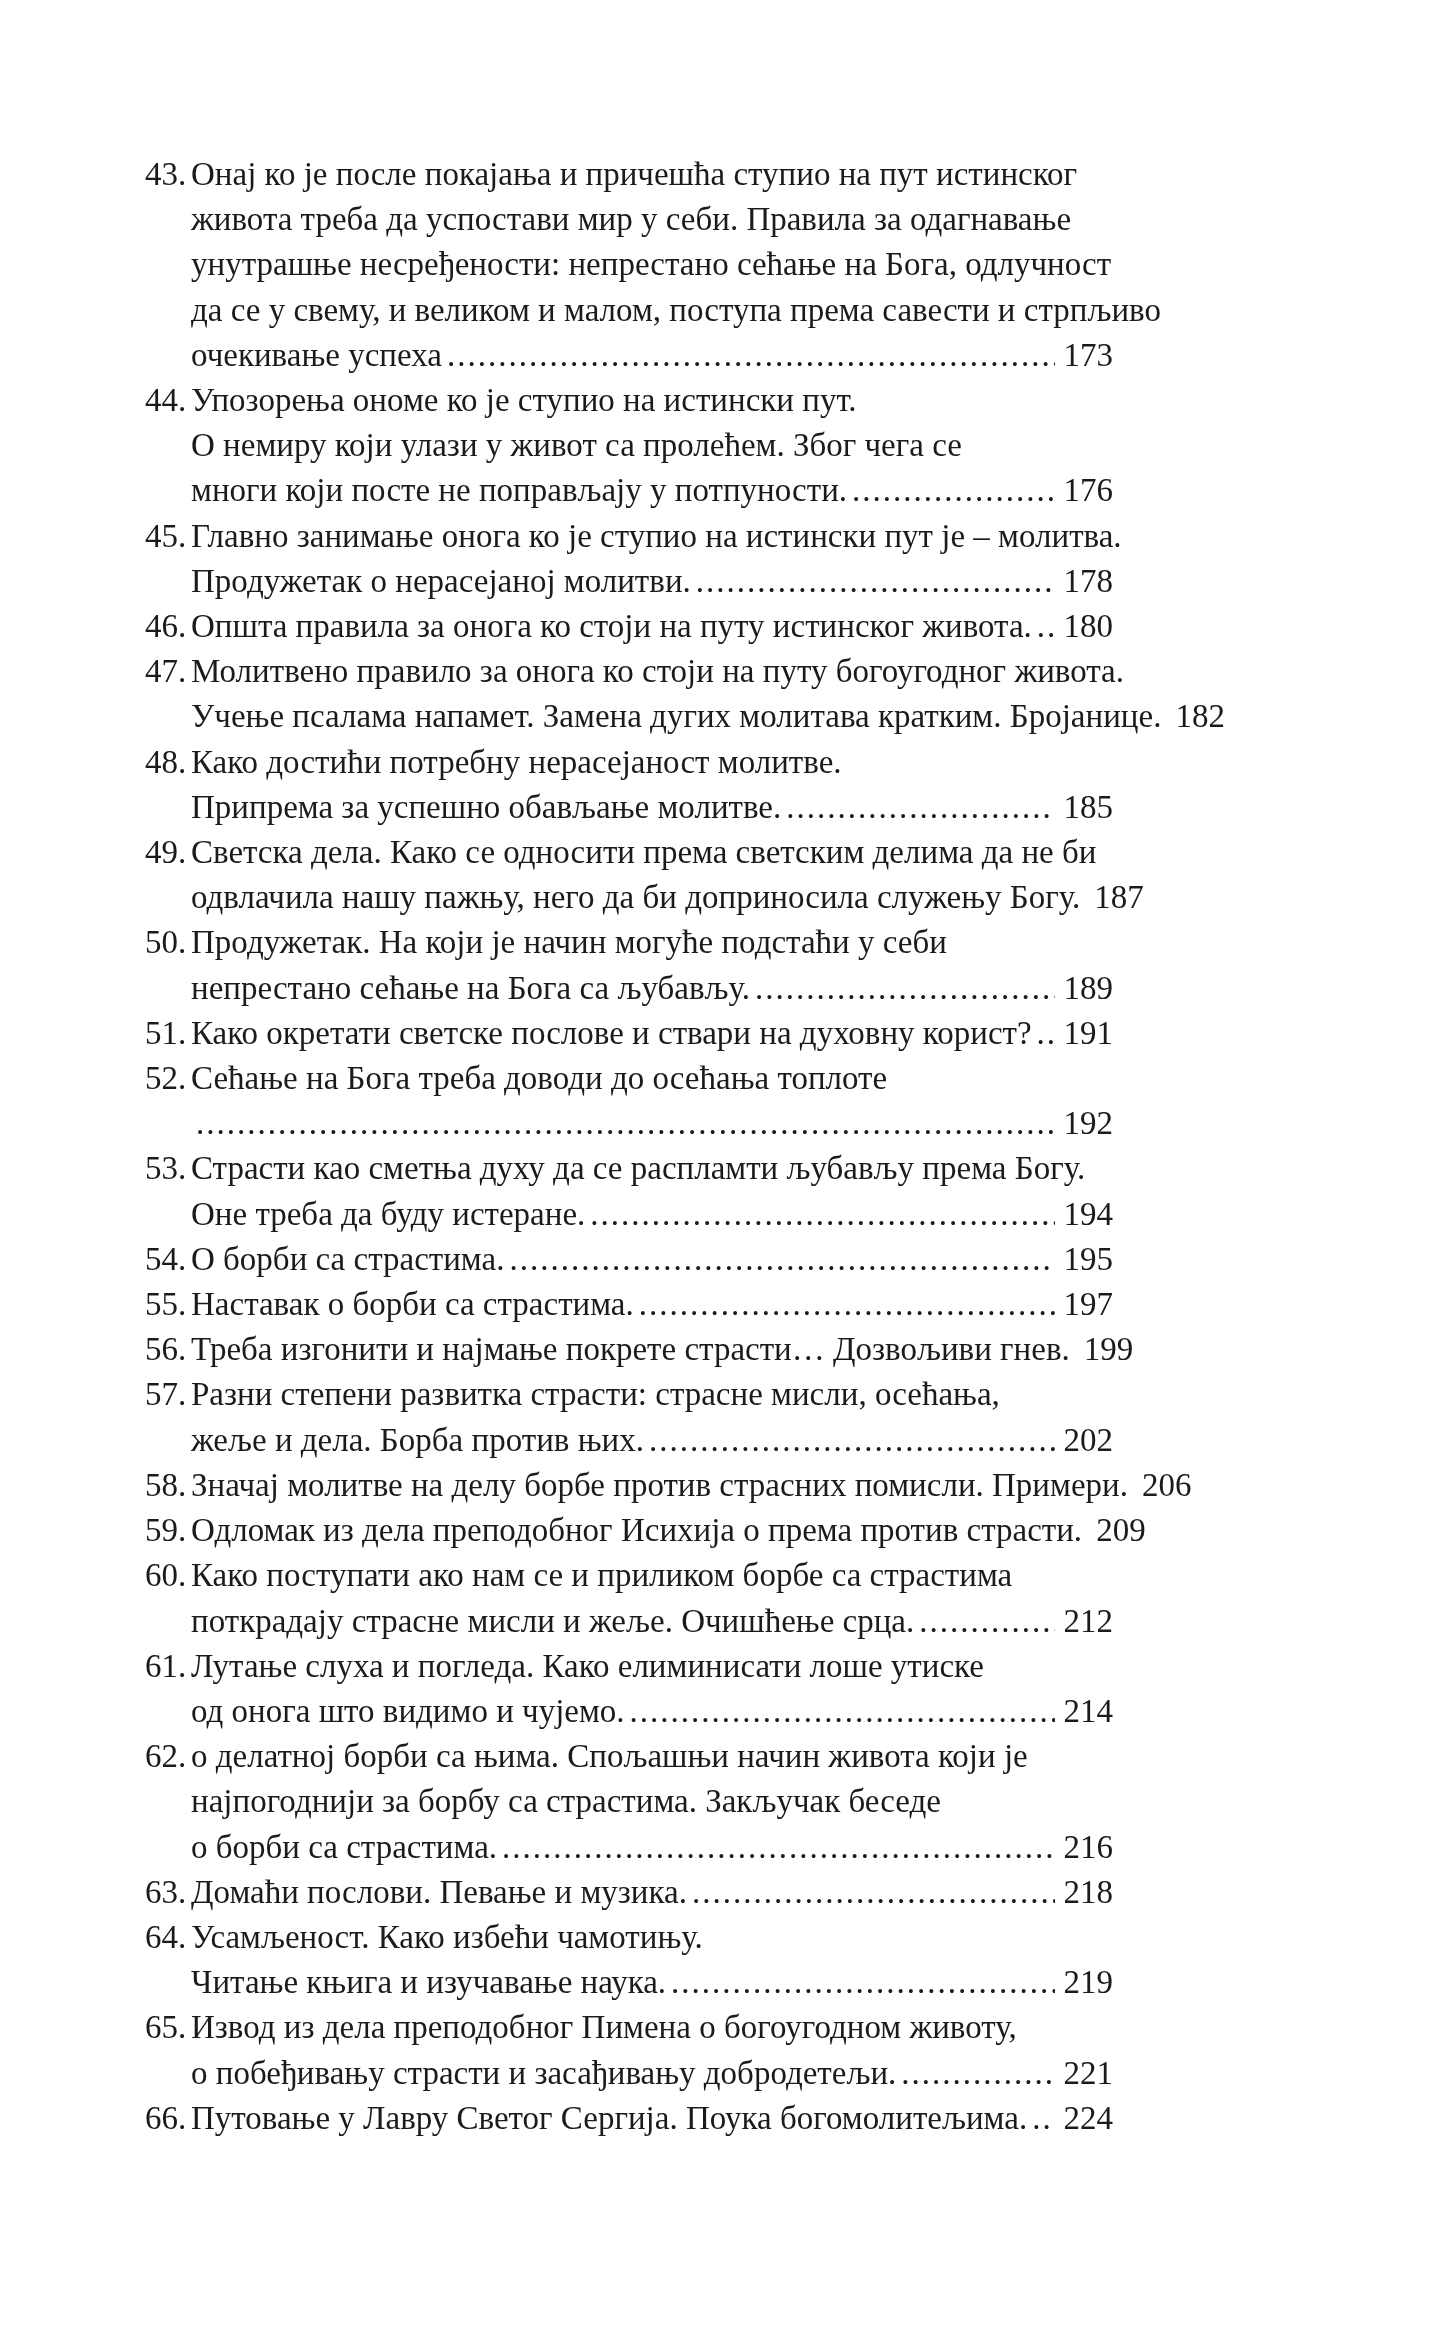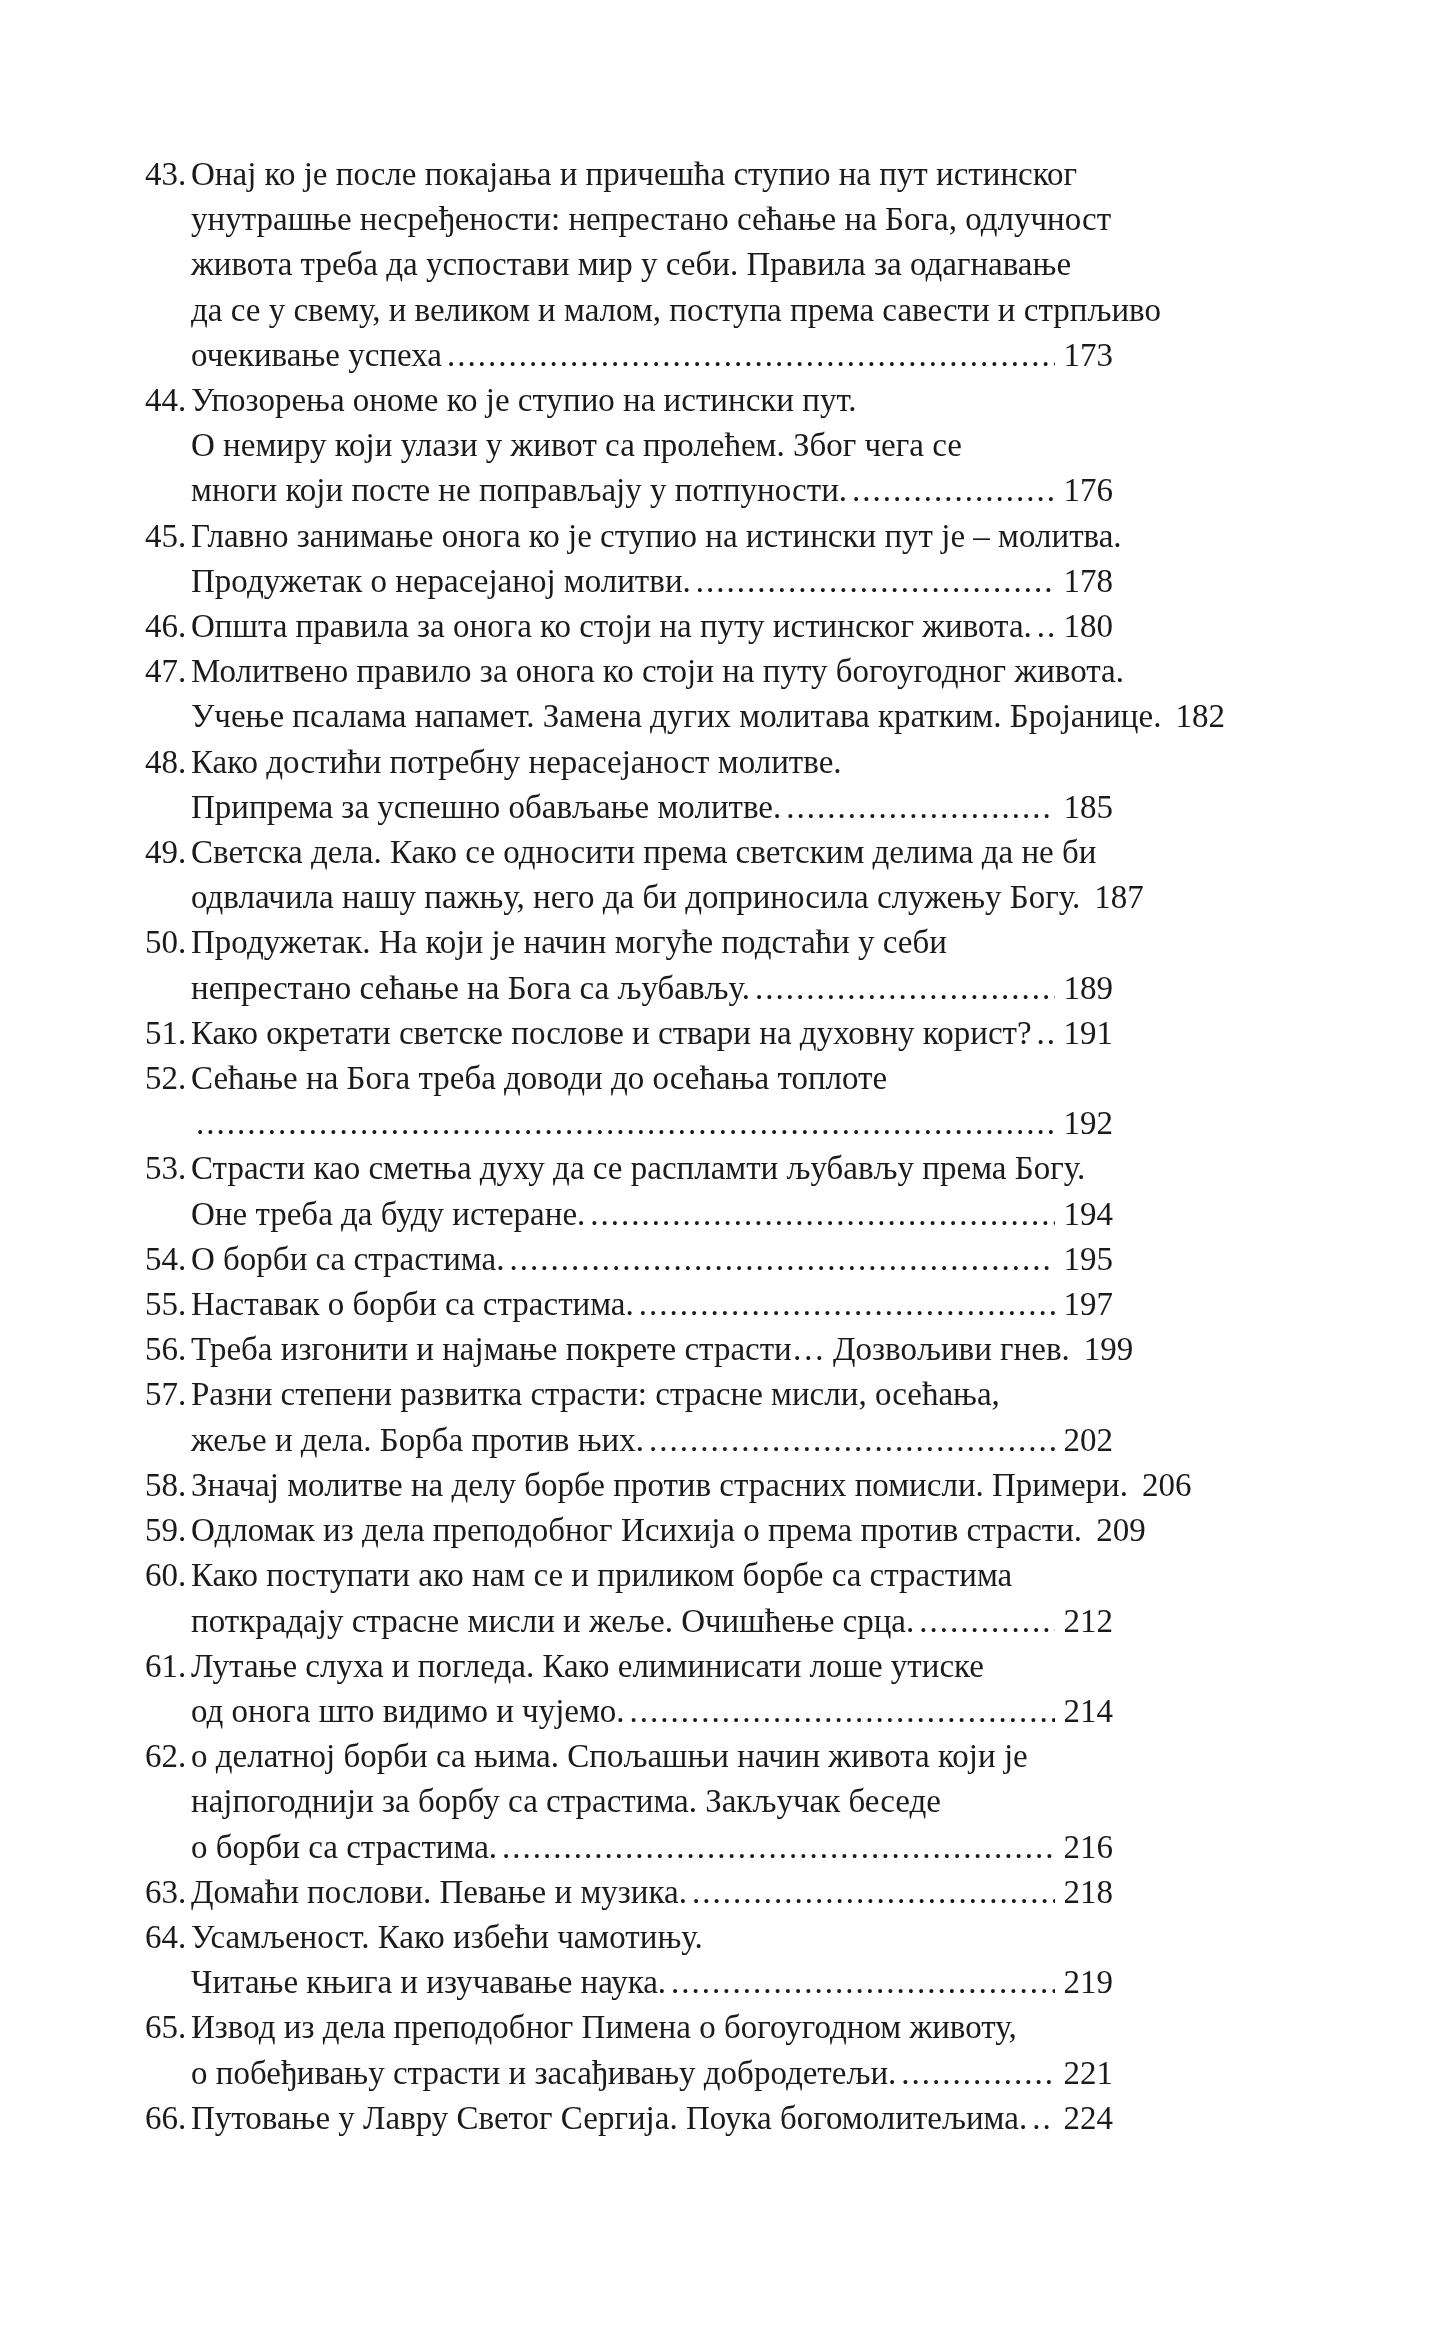--- a/index.html
+++ b/index.html
@@ -61,22 +61,22 @@
 </style>
 </head>
 <body>
 
 <div class="page">
   <div class="toc" id="toc-list">
   <div class="entry">
     <span class="num">43.</span>
     <div class="body">
           <div class="line">Онај ко је после покајања и причешћа ступио на пут истинског</div>
+          <div class="line">живота треба да успостави мир у себи. Правила за одагнавање</div>
           <div class="line">унутрашње несређености: непрестано сећање на Бога, одлучност</div>
-          <div class="line">живота треба да успостави мир у себи. Правила за одагнавање</div>
           <div class="line">да се у свему, и великом и малом, поступа према савести и стрпљиво</div>
           <div class="line last">
             <span class="txt">очекивање успеха</span>
             <span class="dots">............................................................................................................................................</span>
             <span class="pg">173</span>
           </div>
         </div>
   </div>
 
   <div class="entry">

